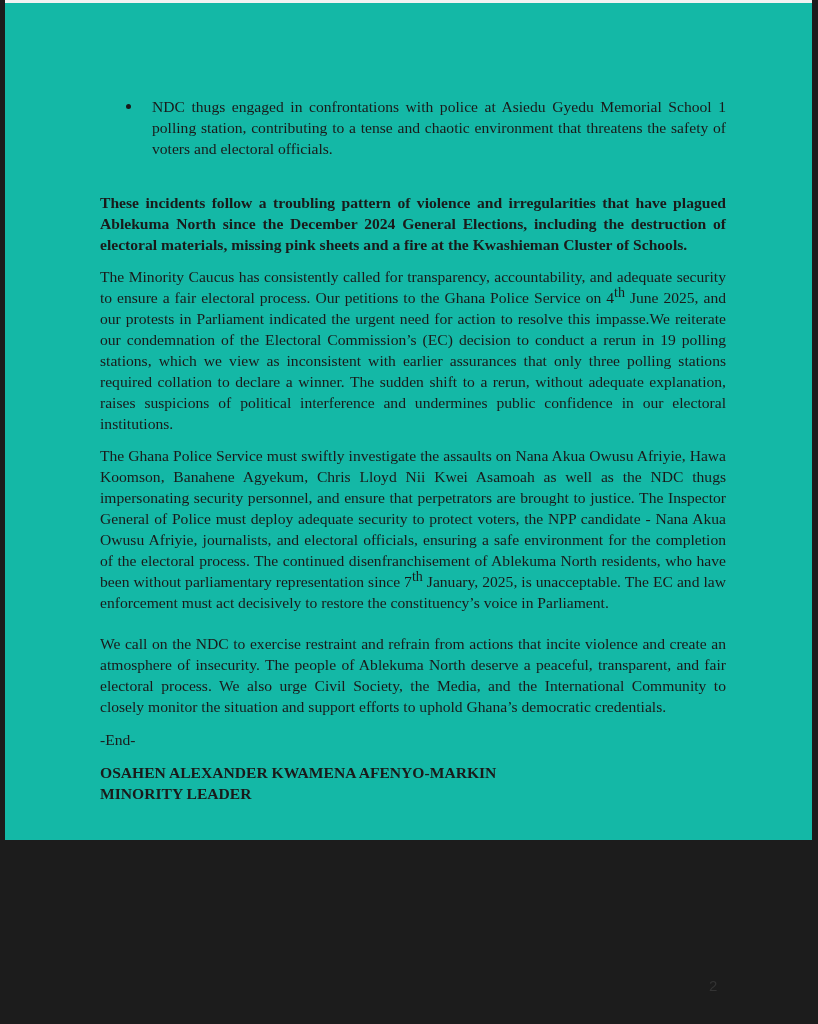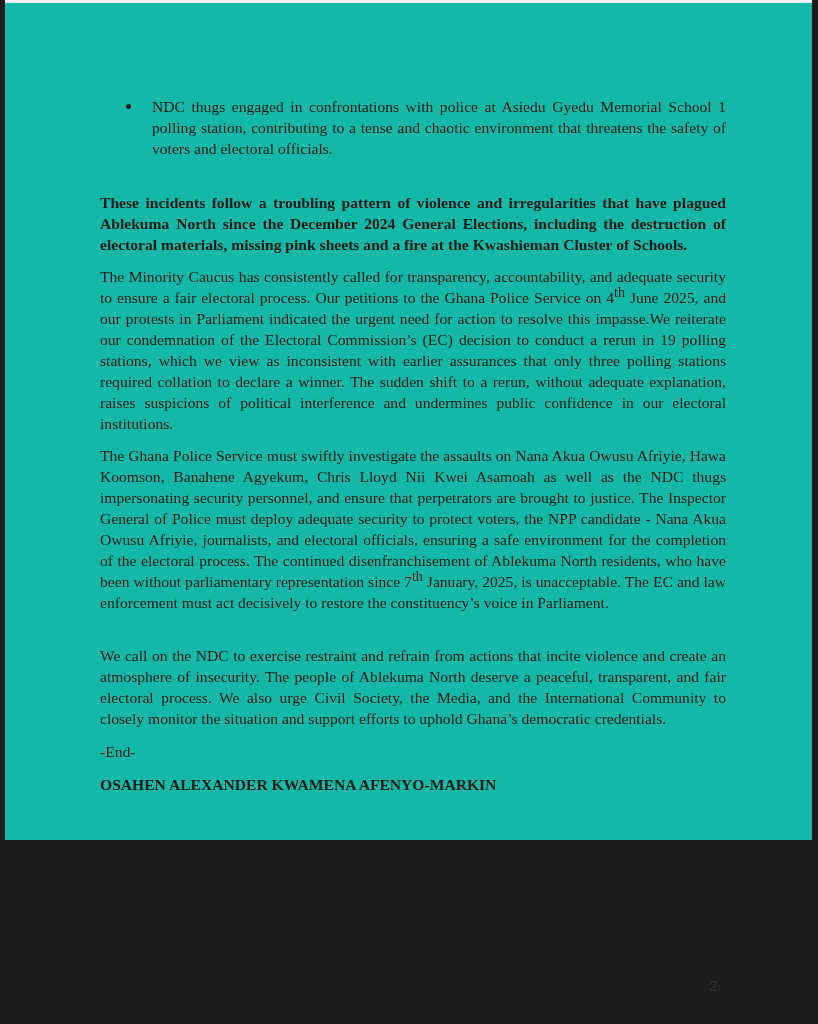--- a/index.html
+++ b/index.html
@@ -55,21 +55,21 @@
     border-radius: 50%;
     background: #1a1a1a;
   }
   .bullets li:last-child { margin-bottom: 0; }
   p {
     margin: 0;
     text-align: justify;
   }
   .para { margin-bottom: 11px; }
   .gap-before-first { margin-top: 33px; font-weight: bold; }
-  .gap-after-4 { margin-bottom: 32px; }
+  .gap-after-4 { margin-bottom: 20px; }
   sup { font-size: 14px; line-height: 0; vertical-align: 6px; }
   .end { margin-top: 12px; margin-bottom: 12px; }
   .sig { font-weight: bold; line-height: 21px; }
   .page-number {
     position: absolute;
     left: 704px;
     top: 977px;
     font-family: "Liberation Sans", "DejaVu Sans", sans-serif;
     font-size: 15px;
     color: #333;
@@ -95,17 +95,18 @@
 
     <p class="para gap-after-4"><span>The Ghana Police Service must swiftly investigate the assaults on Nana Akua Owusu Afriyie, Hawa Koomson, Banahene Agyekum, Chris Lloyd Nii Kwei Asamoah as well as the NDC thugs impersonating security personnel, and ensure that perpetrators are brought to justice. The Inspector General of Police must deploy adequate security to protect voters, the NPP candidate - Nana Akua Owusu Afriyie, journalists, and electoral officials, ensuring a safe environment for the completion of the electoral process. The continued disenfranchisement of Ablekuma North residents, who have been without parliamentary representation since 7</span><sup>th</sup><span> January, 2025, is unacceptable. The EC and law enforcement must act decisively to restore the constituency’s voice in Parliament.</span></p>
 
     <p class="para">We call on the NDC to exercise restraint and refrain from actions that incite violence and create an atmosphere of insecurity. The people of Ablekuma North deserve a peaceful, transparent, and fair electoral process. We also urge Civil Society, the Media, and the International Community to closely monitor the situation and support efforts to uphold Ghana’s democratic credentials.</p>
 
 
     <p class="end">-End-</p>
 
     <div class="sig">
       <div>OSAHEN ALEXANDER KWAMENA AFENYO-MARKIN</div>
+      <div>MINORITY LEADER</div>
     </div>
   </div>
 
   <div class="page-number">2</div>
 </div>
 
 </body></html>

